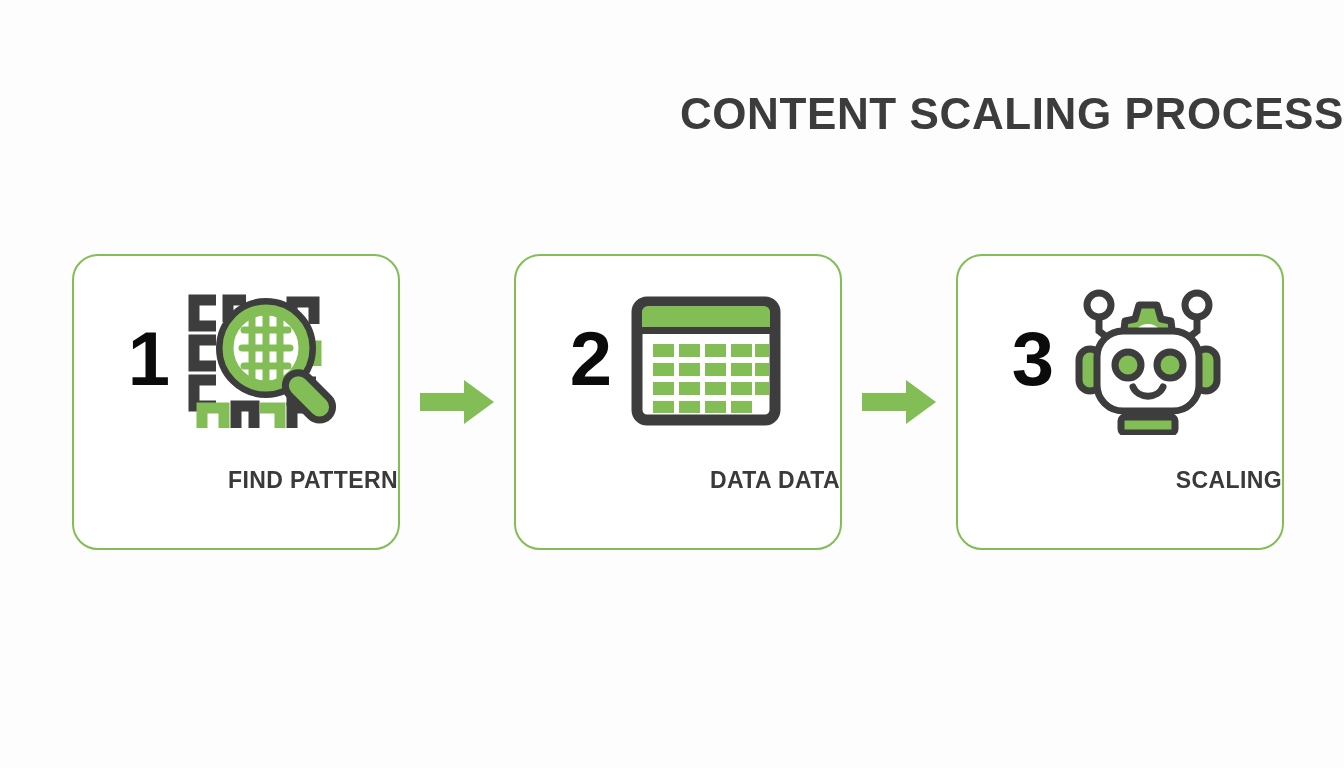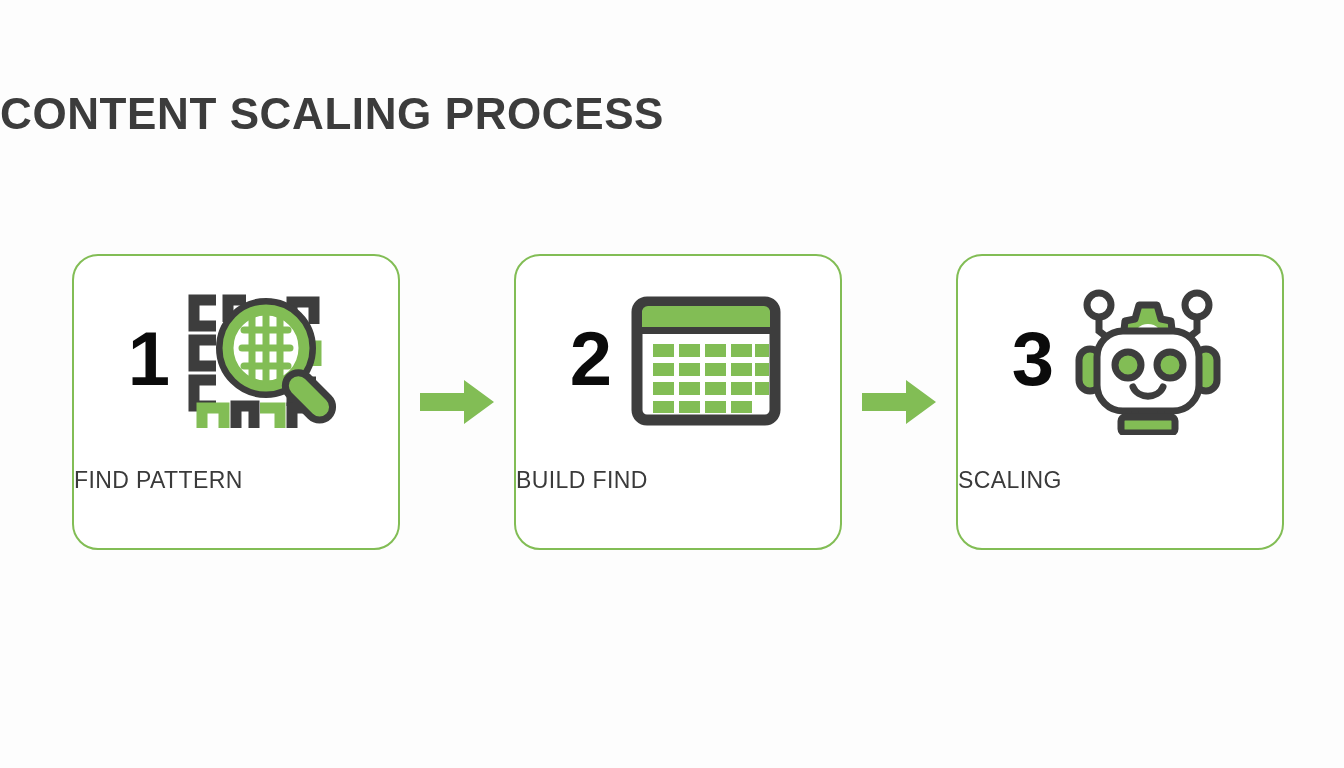--- a/index.html
+++ b/index.html
@@ -14,21 +14,21 @@
     font-family: "Liberation Sans", sans-serif;
     overflow: hidden;
     position: relative;
   }
 
   .page-title {
     position: absolute;
     top: 92px;
     left: 0;
     width: 1344px;
-    text-align: left;
+    text-align: right;
     font-size: 44px;
     font-weight: 700;
     letter-spacing: 0.6px;
     color: #3c3c3c;
     line-height: 1;
     white-space: nowrap;
   }
 
   .flow {
     position: absolute;
@@ -84,23 +84,23 @@
     justify-content: center;
   }
 
   .icon-slot svg { display: block; }
 
   .card-label {
     position: absolute;
     bottom: 54px;
     left: 0;
     width: 100%;
-    text-align: left;
+    text-align: right;
     font-size: 23px;
-    font-weight: 400;
+    font-weight: 700;
     letter-spacing: 0.4px;
     color: #3a3a3a;
     white-space: nowrap;
   }
 
   .arrow {
     flex: 0 0 auto;
     width: 84px;
     height: 56px;
     display: flex;
@@ -197,21 +197,21 @@
             <rect x="124" y="86" width="14" height="13"></rect>
 
             <rect x="22" y="105" width="21" height="12"></rect>
             <rect x="48" y="105" width="21" height="12"></rect>
             <rect x="74" y="105" width="21" height="12"></rect>
             <rect x="100" y="105" width="21" height="12"></rect>
           </g>
         </svg>
       </div>
     </div>
-    <div class="card-label">BUILD FIND</div>
+    <div class="card-label">DATA DATA</div>
   </div>
 
   <div class="arrow">
     <svg width="74" height="48" viewBox="0 0 74 48" xmlns="http://www.w3.org/2000/svg">
       <path d="M0 15 H44 V2 L74 24 L44 46 V33 H0 Z" fill="#82bd55"></path>
     </svg>
   </div>
 
   <div class="step-card">
     <div class="card-top">

